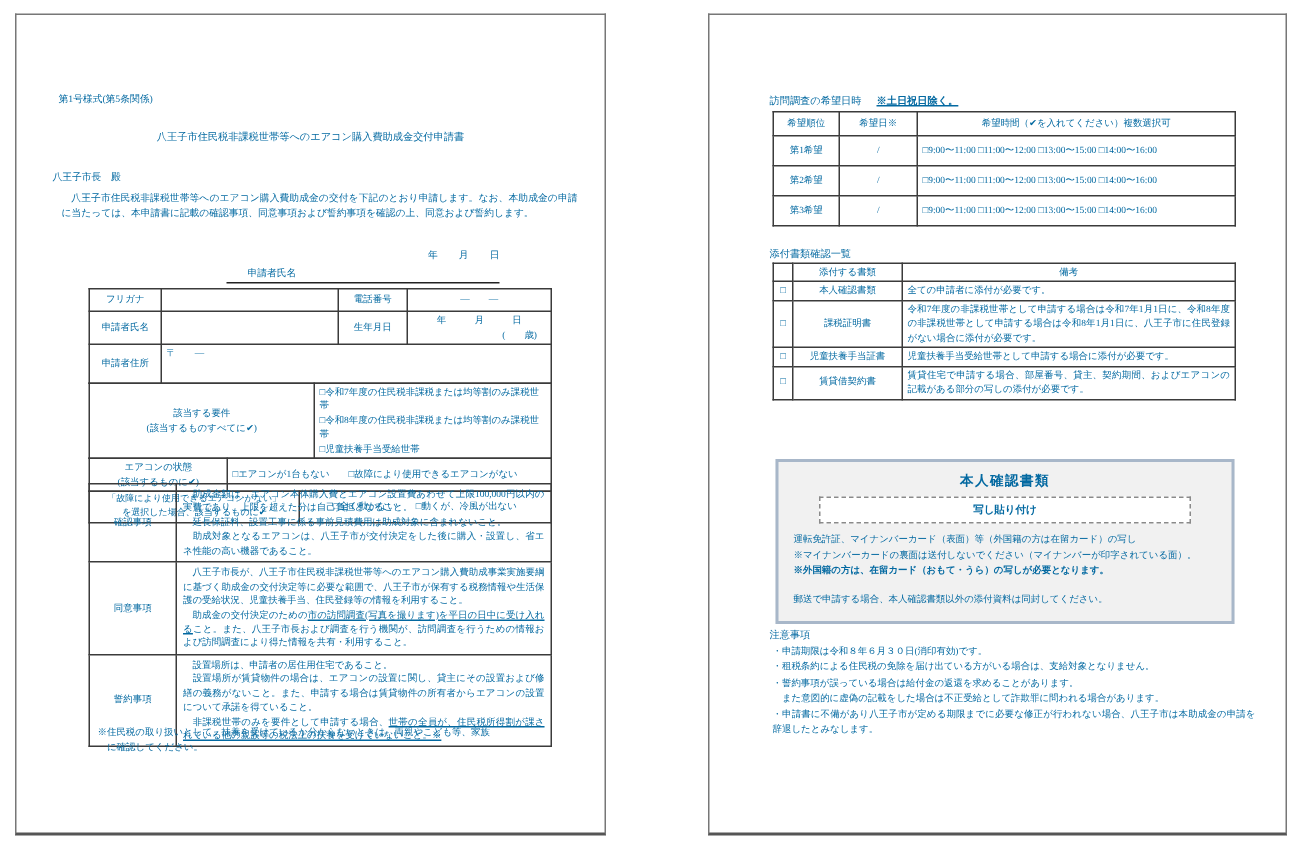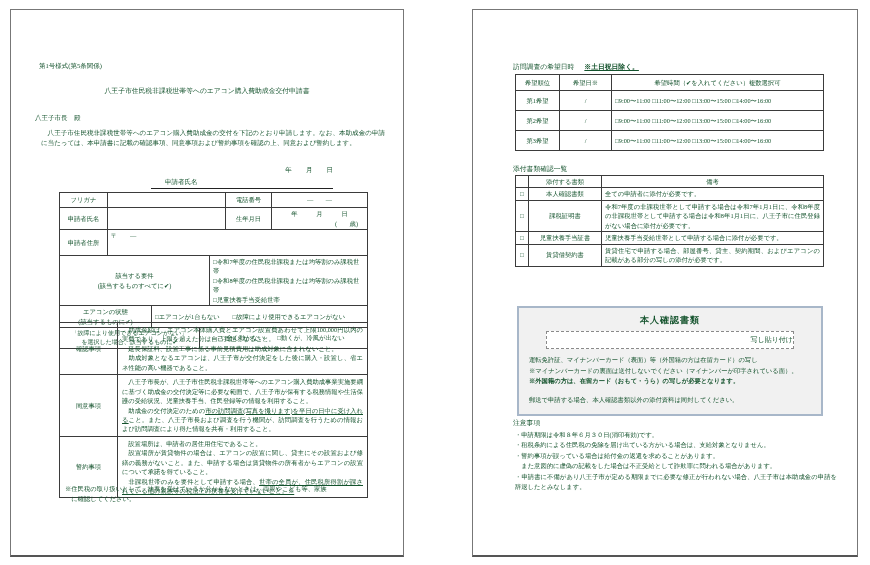--- a/index.html
+++ b/index.html
@@ -1,17 +1,17 @@
 <!DOCTYPE html>
 <html><head>
 <meta charset="utf-8">
 <style>
   html,body{margin:0;padding:0;background:#ffffff;}
   .canvas{position:relative;width:870px;height:565px;background:#ffffff;overflow:hidden;
-          font-family:"Liberation Serif","DejaVu Serif",serif;color:#14532d;}
+          font-family:"Liberation Serif","DejaVu Serif",serif;color:#0369a1;}
   .page{position:absolute;top:9px;height:548px;background:#ffffff;box-sizing:border-box;
         border:1px solid #777;border-bottom:2px solid #555;}
   .page-left{left:10px;width:394px;}
   .page-right{left:472px;width:386px;}
   .fs6{font-size:6px;line-height:1.5;}
   .bold{font-weight:bold;}
   .u{text-decoration:underline;text-underline-offset:1px;}
   .center{text-align:center;}
   .pre{white-space:pre-wrap;}
 
@@ -40,21 +40,21 @@
   .rtable1-wrap{position:absolute;left:42px;top:64px;width:308px;}
   .rtable1-wrap td{height:17px;}
   .rtable1-wrap tr.hd td{height:13px;text-align:center;}
   .rattach-head{position:absolute;left:40px;top:154px;font-size:6.8px;}
   .rtable2-wrap{position:absolute;left:42px;top:165px;width:308px;}
   .rtable2-wrap td{padding:2px 3px;}
   .id-box{position:absolute;left:44px;top:296px;width:306px;box-sizing:border-box;
           background:#f1f1f1;border:2px solid #a8b7c9;padding:6px 10px 8px 10px;}
   .id-box-title{text-align:center;font-size:9px;font-weight:bold;letter-spacing:1px;}
   .paste-box{margin:4px auto 6px auto;width:246px;background:#ffffff;border:1px dashed #8a8a8a;
-             text-align:right;font-size:7px;font-weight:normal;padding:3px 0;}
+             text-align:center;font-size:7px;font-weight:bold;padding:3px 0;}
   .id-box .ln{font-size:6.3px;line-height:1.7;}
   .id-box .ln.gap{margin-top:8px;}
   .r-notes-head{position:absolute;left:40px;top:408px;font-size:6.8px;}
   .r-notes{position:absolute;left:42px;right:20px;top:420px;font-size:6.3px;line-height:1.65;}
   .r-notes .item{white-space:pre-wrap;text-align:justify;}
 </style>
 </head>
 <body>
 
 <div class="canvas">

